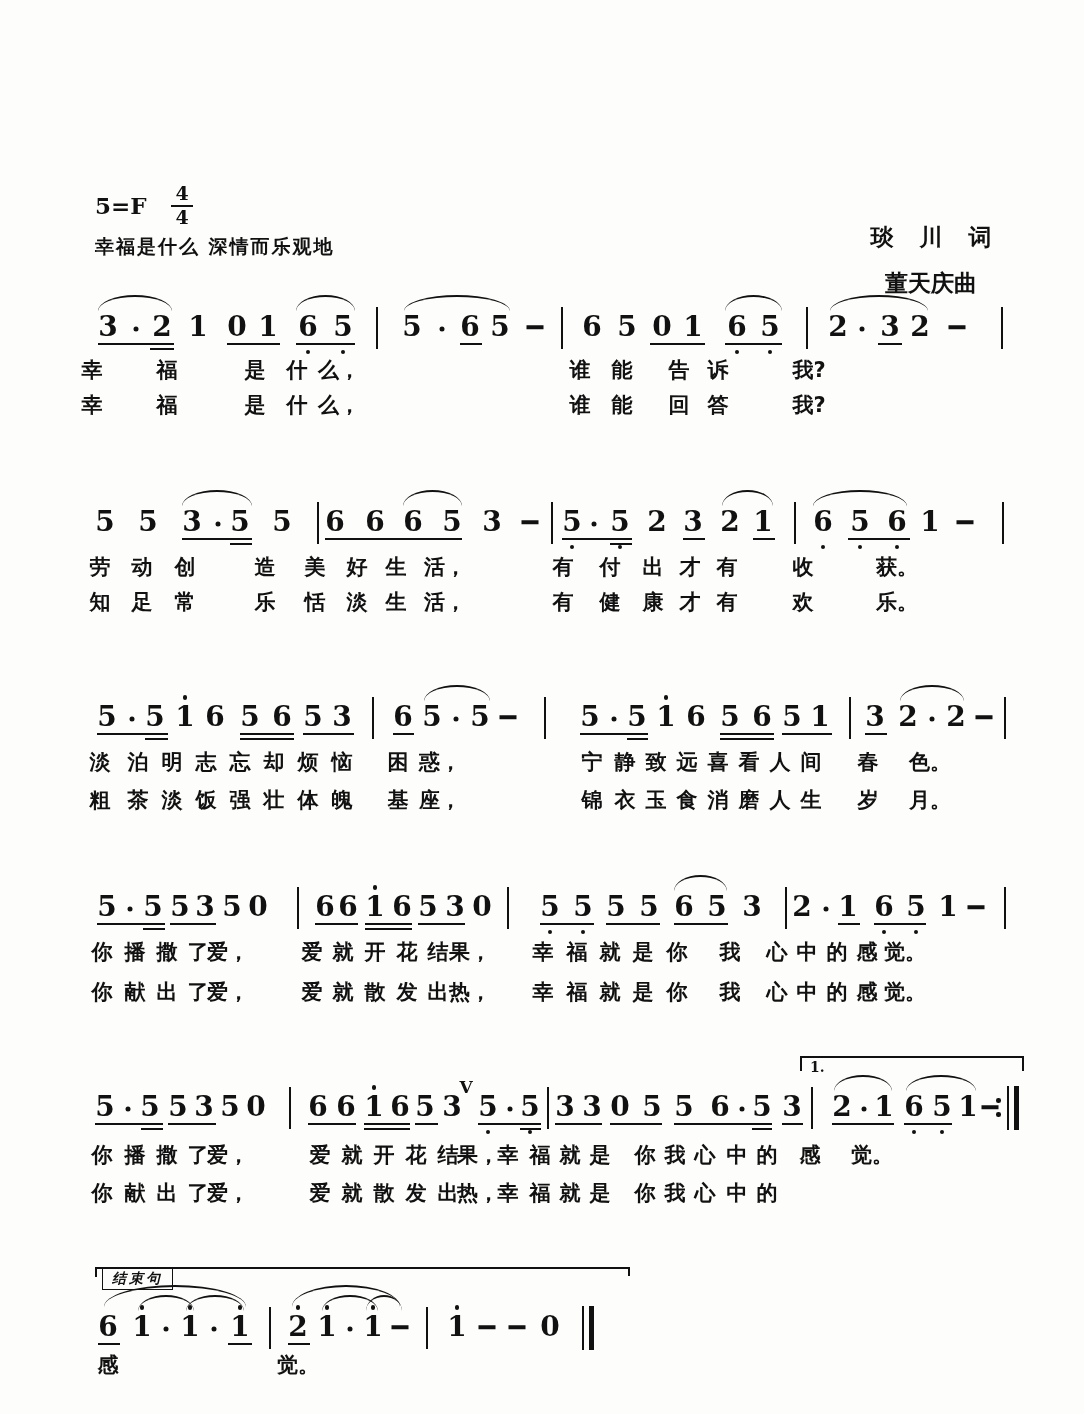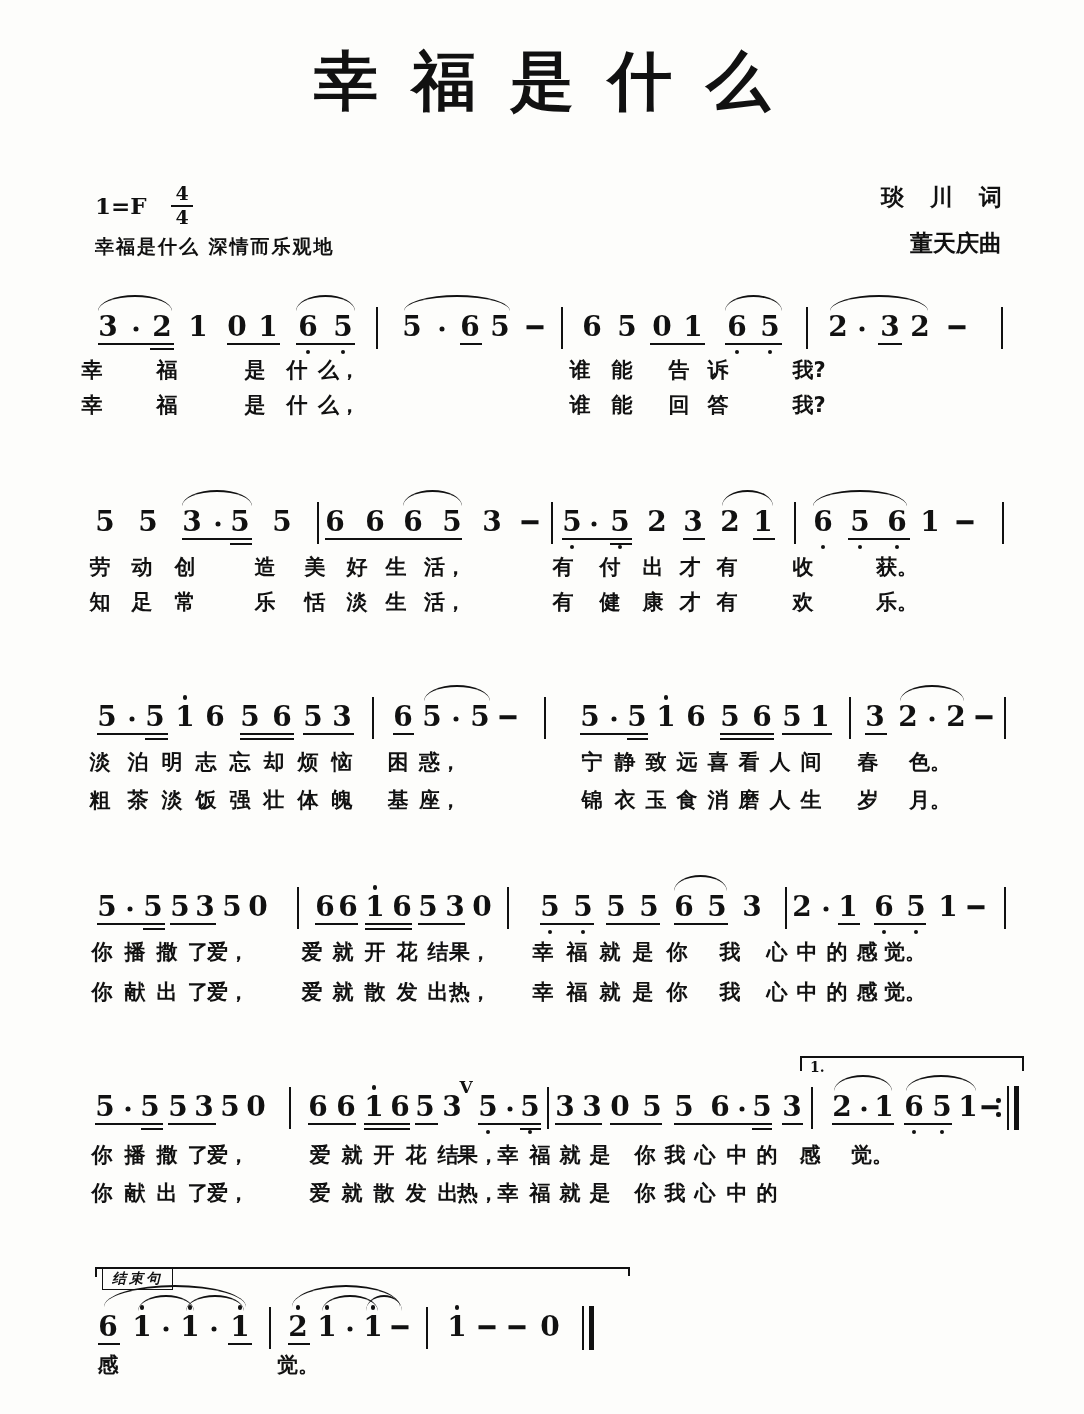--- a/index.html
+++ b/index.html
@@ -5,22 +5,22 @@
   html,body{margin:0;padding:0;background:#e8e8e4;}
   .page{position:relative;width:1084px;height:1414px;background:#fdfdfb;margin:0 auto;overflow:hidden;
         font-family:"DejaVu Sans",sans-serif;color:#111;}
   .title{position:absolute;top:38px;left:0;width:100%;text-align:center;
          font:700 64px "DejaVu Serif","DejaVu Sans",serif;letter-spacing:34px;text-indent:34px;}
   .keysig{position:absolute;left:95px;top:192px;font:700 23px "DejaVu Serif",serif;}
   .timesig{position:absolute;left:170px;top:184px;width:24px;text-align:center;
            font:700 19px "DejaVu Serif",serif;line-height:1.05;}
   .ts-line{width:22px;height:2px;background:#111;margin:1px auto;}
   .tempo{position:absolute;left:95px;top:234px;font-size:19px;font-weight:700;letter-spacing:2px;}
-  .credit{position:absolute;left:860px;width:142px;display:flex;justify-content:flex-end;
-          font-size:23px;font-weight:700;}
+  .credit{position:absolute;left:860px;width:142px;display:flex;justify-content:center;
+          font-size:23px;font-weight:700;margin-top:40px;}
   .credit .name-sp{letter-spacing:26px;}
   .lyricist{top:182px;}
   .composer{top:228px;}
   .n{position:absolute;transform:translate(-50%,-50%);font:700 28px "DejaVu Serif",serif;line-height:1;}
   .odot{position:absolute;width:4.5px;height:4.5px;border-radius:50%;background:#111;left:50%;}
   .odot.hi{top:-8px;transform:translateX(-50%);}
   .odot.lo{bottom:-13px;transform:translateX(-50%);}
   .ddot{position:absolute;width:5px;height:5px;border-radius:50%;background:#111;transform:translate(-50%,-50%);}
   .beam{position:absolute;height:2px;background:#111;}
   .slur{position:absolute;height:14px;border-top:2.2px solid #111;
@@ -39,23 +39,22 @@
   .endline{position:absolute;left:95px;top:1267px;width:535px;height:2px;background:#111;}
   .endtickL{position:absolute;left:95px;top:1267px;width:2px;height:10px;background:#111;}
   .endtickR{position:absolute;left:628px;top:1267px;width:2px;height:9px;background:#111;}
   .endbox{position:absolute;left:102px;top:1268px;border:1.5px solid #111;padding:1px 9px;
           font-size:14px;font-weight:700;font-style:italic;letter-spacing:3px;}
 </style>
 </head>
 <body>
 
 <div class="page">
-  <div class="title">幸福是什么</div>
-
-  <div class="keysig">1=F</div>
+
+  <div class="keysig">5=F</div>
   <div class="timesig">
     <div>4</div>
     <div class="ts-line"></div>
     <div>4</div>
   </div>
   <div class="tempo">幸福是什么  深情而乐观地</div>
 
   <div class="credit lyricist">
     <span class="name-sp">琰川</span>
     <span>词</span>

